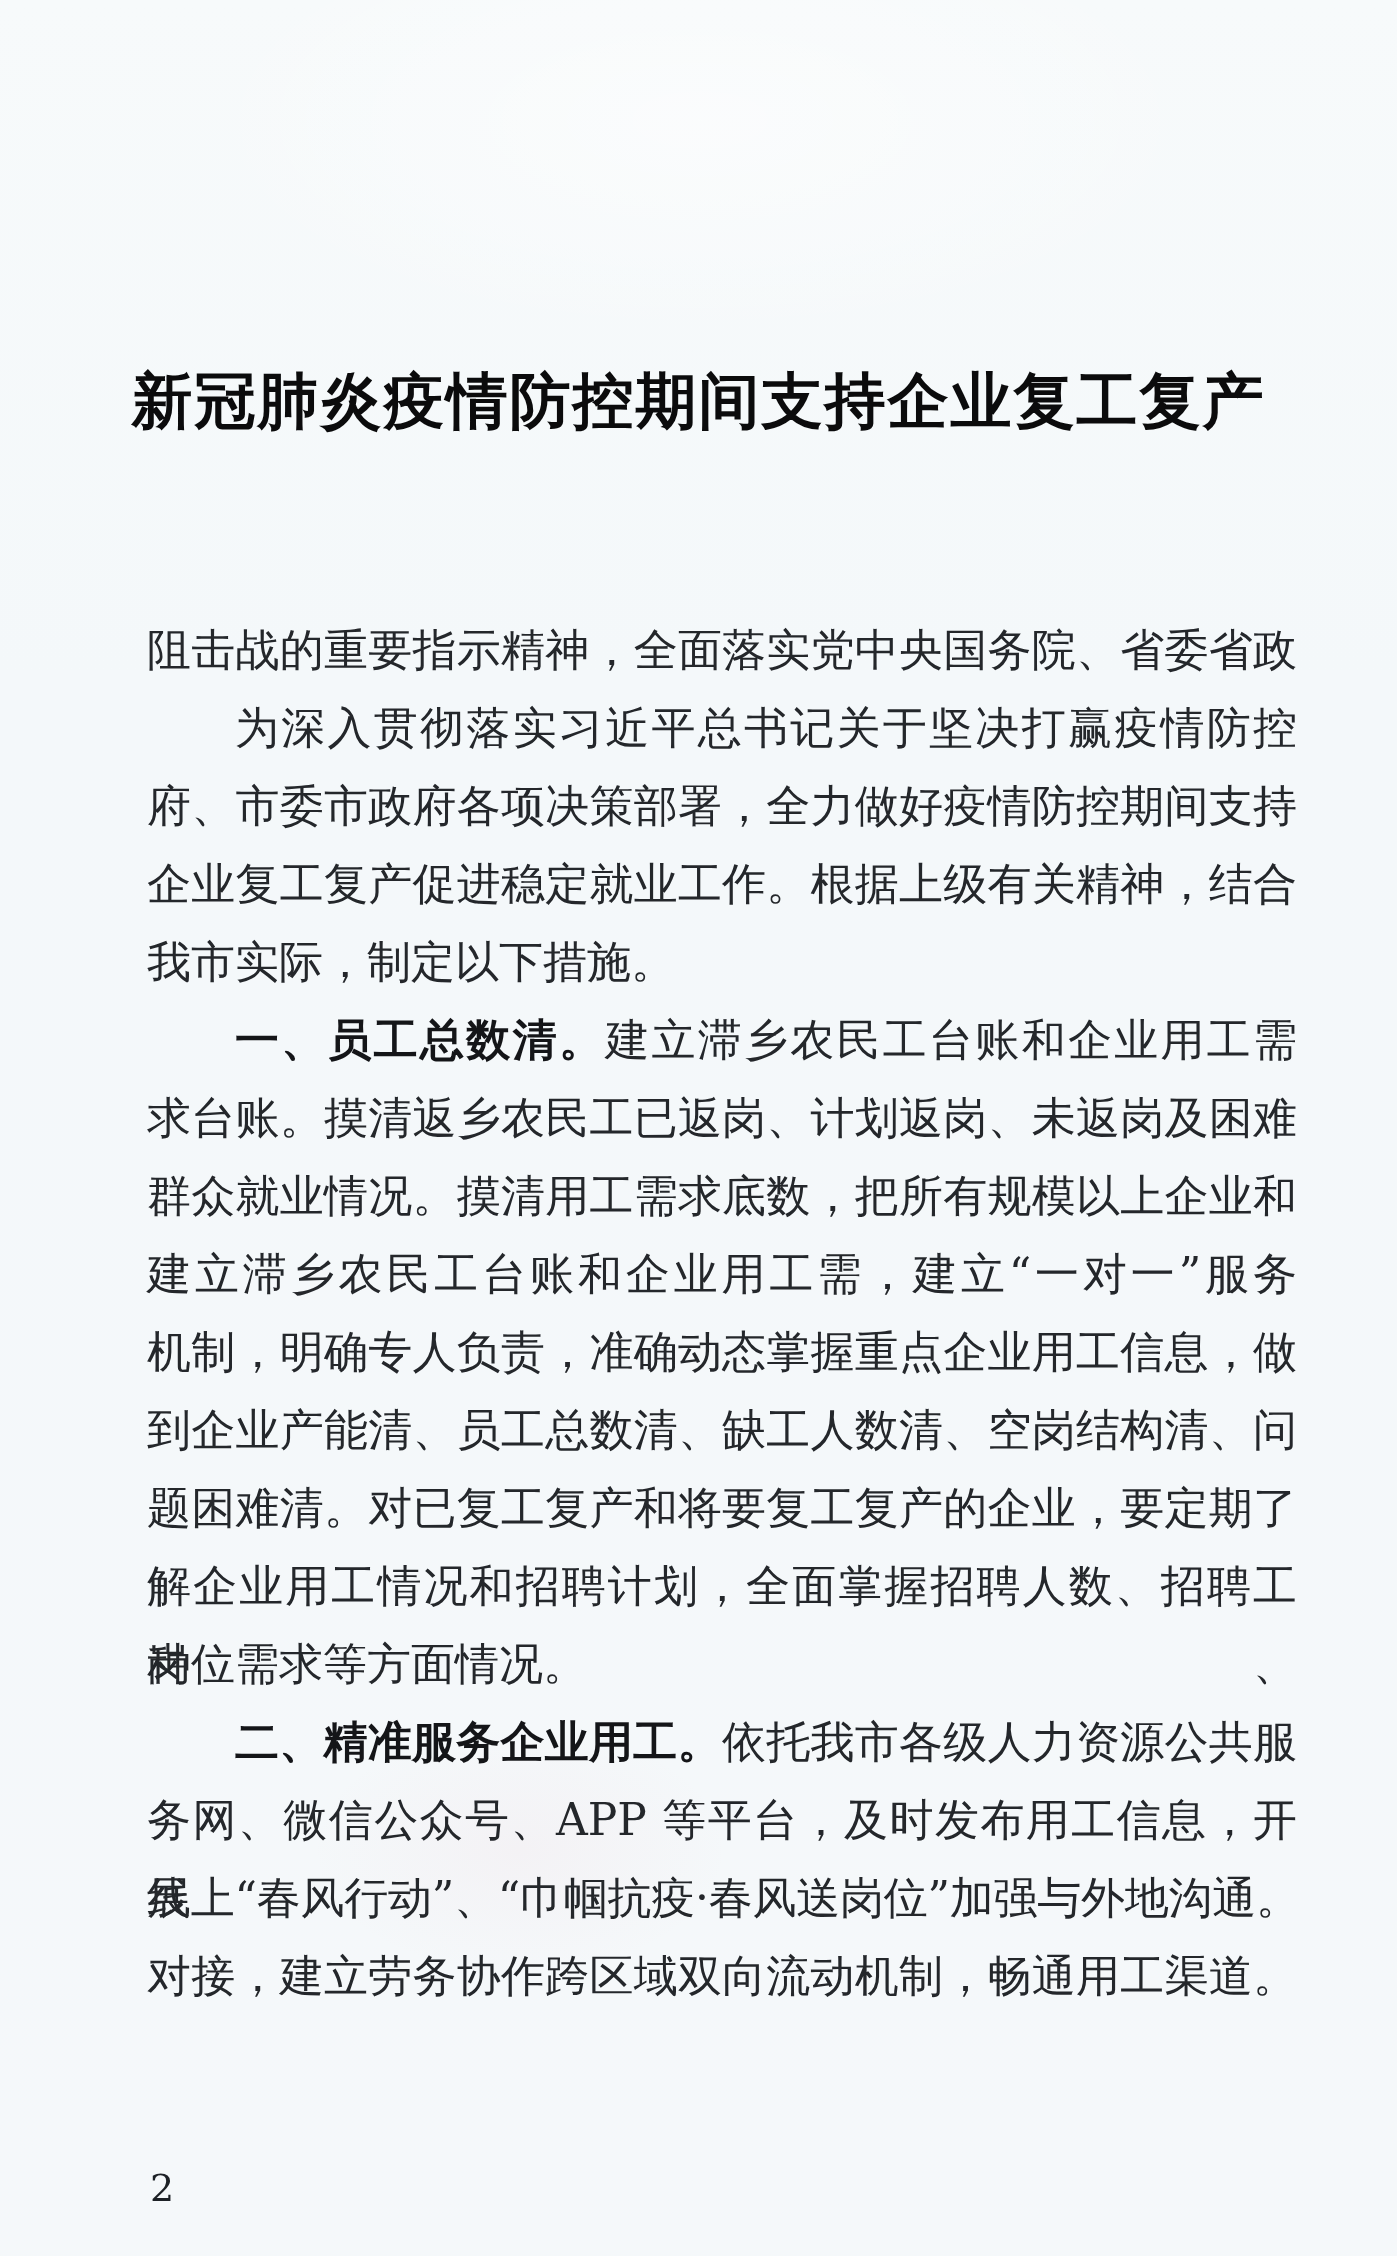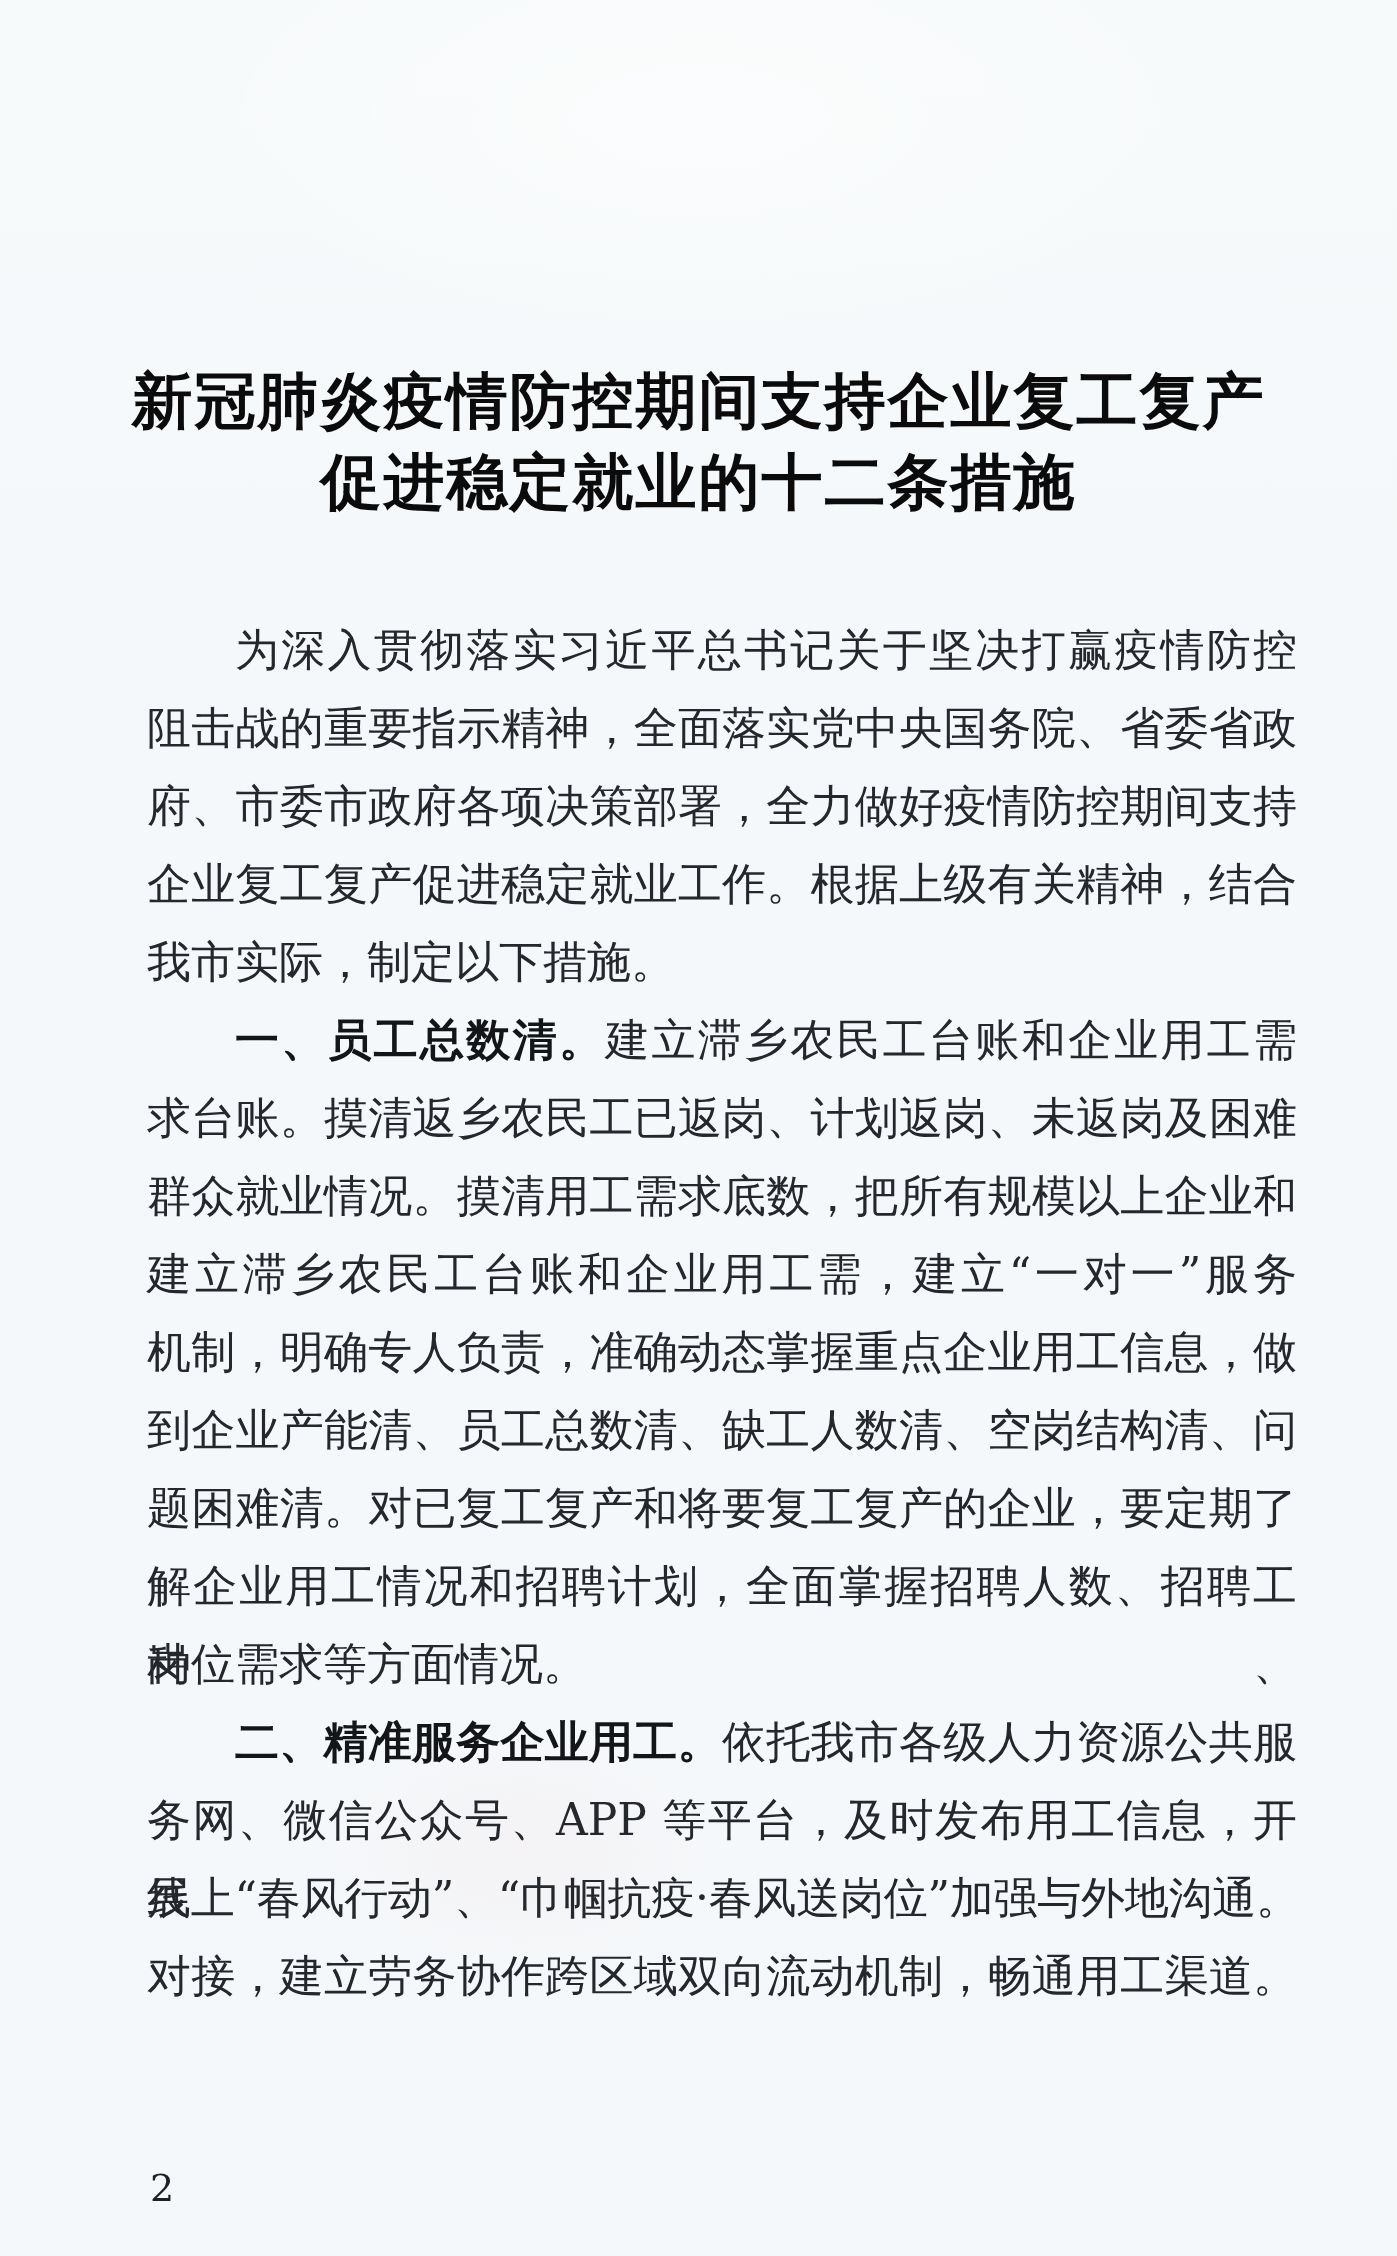--- a/index.html
+++ b/index.html
@@ -81,26 +81,25 @@
     font-family: "DejaVu Serif", "Liberation Serif", serif;
   }
 </style>
 </head>
 <body>
 
 <div class="page">
 
   <div class="title">
     <div class="title-line">新冠肺炎疫情防控期间支持企业复工复产</div>
-    <div class="title-line">促进稳定就业的十二条措施</div>
   </div>
 
   <div class="body-block" id="body-lines">
+      <div class="line"><span class="seg">阻击战的重要指示精神，全面落实党中央国务院、省委省政</span></div>
       <div class="line indent"><span class="seg">为深入贯彻落实习近平总书记关于坚决打赢疫情防控</span></div>
-      <div class="line"><span class="seg">阻击战的重要指示精神，全面落实党中央国务院、省委省政</span></div>
       <div class="line"><span class="seg">府、市委市政府各项决策部署，全力做好疫情防控期间支持</span></div>
       <div class="line"><span class="seg">企业复工复产促进稳定就业工作。根据上级有关精神，结合</span></div>
       <div class="line short"><span class="seg">我市实际，制定以下措施。</span></div>
       <div class="line indent"><span class="seg bold">一、员工总数清。</span><span class="seg">建立滞乡农民工台账和企业用工需</span></div>
       <div class="line"><span class="seg">求台账。摸清返乡农民工已返岗、计划返岗、未返岗及困难</span></div>
       <div class="line"><span class="seg">群众就业情况。摸清用工需求底数，把所有规模以上企业和</span></div>
       <div class="line"><span class="seg">建立滞乡农民工台账和企业用工需，建立“一对一”服务</span></div>
       <div class="line"><span class="seg">机制，明确专人负责，准确动态掌握重点企业用工信息，做</span></div>
       <div class="line"><span class="seg">到企业产能清、员工总数清、缺工人数清、空岗结构清、问</span></div>
       <div class="line"><span class="seg">题困难清。对已复工复产和将要复工复产的企业，要定期了</span></div>

